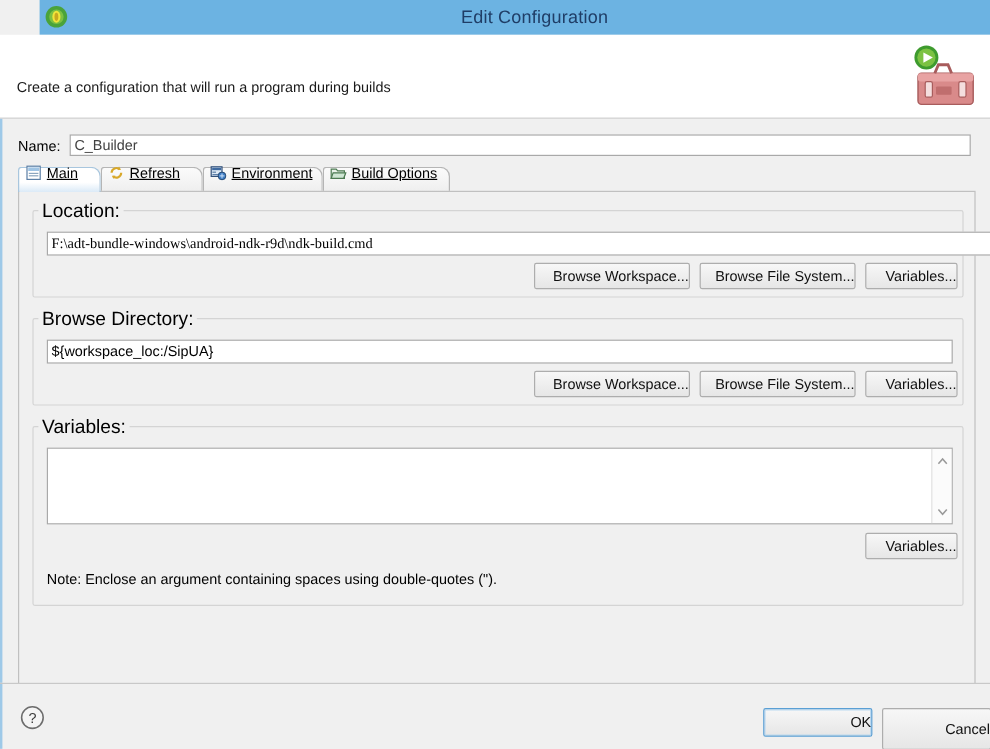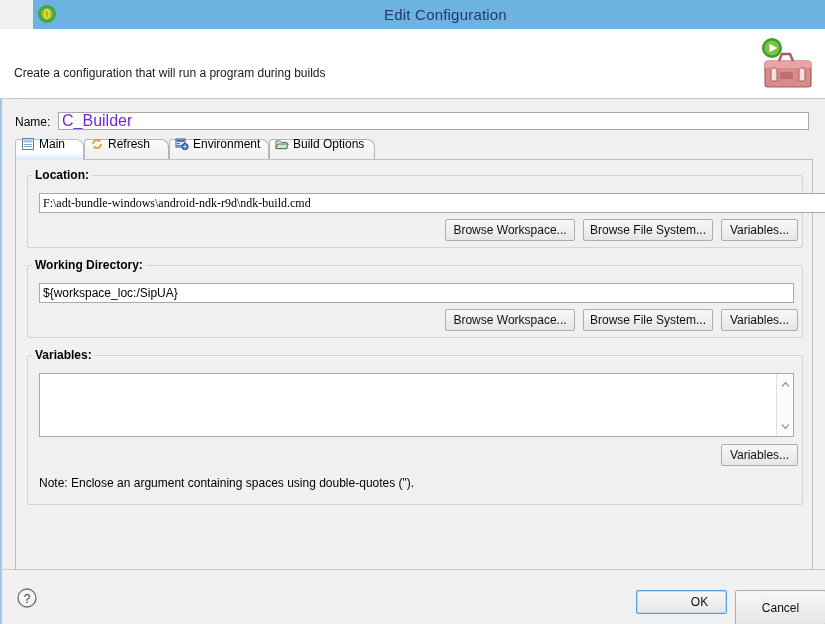--- a/index.html
+++ b/index.html
@@ -100,24 +100,24 @@
     left: 0; top: 3px;
     font-size: 12px;
   }
   .name-input {
     position: absolute;
     left: 43px; top: 0;
     width: 751px; height: 18px;
     background: #ffffff;
     border: 1px solid #a9a9a9;
     font-family: "Liberation Sans", sans-serif;
-    font-size: 16px;
+    font-size: 12px;
     padding: 0 3px;
     box-sizing: border-box;
-    color: #6d28d9;
+    color: #404040;
     outline: none;
   }
 
   
   .tabstrip {
     position: absolute;
     left: 13px; top: 40px;
     width: 798px; height: 21px;
   }
   .tab {
@@ -129,20 +129,21 @@
     padding: 0 7px 12px 5px;
     font-size: 12px;
     box-sizing: border-box;
     border: 1px solid #b5b5b5;
     border-bottom: none;
     border-radius: 3px 8px 0 0;
     background: linear-gradient(to bottom, #fbfbfb, #eeeeee);
     cursor: pointer;
     white-space: nowrap;
     color: #000;
+    text-decoration: underline;
   }
   .tab.selected {
     background: linear-gradient(to bottom, #ffffff 60%, #dbeaf7);
     border-color: #a8c6de;
     z-index: 3;
   }
   .tab .ticon {
     width: 14px; height: 14px;
     margin-right: 4px;
     flex: 0 0 14px;
@@ -166,23 +167,22 @@
     border: 1px solid #d4d4d4;
     border-radius: 2px;
     background: #f0f0f0;
     box-sizing: border-box;
   }
   .group > .glabel {
     position: absolute;
     left: 4px; top: -8px;
     background: #f0f0f0;
     padding: 0 3px;
-    font-size: 12px;
+    font-size: 16px;
     color: #000;
-    font-weight: bold;
   }
   .text-input {
     position: absolute;
     background: #ffffff;
     border: 1px solid #a9a9a9;
     font-family: "Liberation Sans", sans-serif;
     font-size: 12px;
     padding: 0 3px;
     box-sizing: border-box;
     color: #000;
@@ -193,21 +193,21 @@
     height: 22px;
     background: linear-gradient(to bottom, #f7f7f7, #e6e6e6);
     border: 1px solid #adadad;
     border-radius: 2px;
     font-family: "Liberation Sans", sans-serif;
     font-size: 12px;
     color: #101010;
     cursor: pointer;
     padding: 0;
     line-height: 20px;
-    text-align: center;
+    text-align: right;
   }
   .btn:disabled,
   .btn.disabled {
     color: #a0a0a0;
     background: #f0f0f0;
     border-color: #cfcfcf;
     cursor: default;
   }
   .btn.default {
     border: 1px solid #5a9fd4;
@@ -373,21 +373,21 @@
 
     <div class="group" style="top:15px; height:73px;">
       <span class="glabel">Location:</span>
       <input class="text-input" type="text" style="left: 11px; top: 17px; width: 804px; height: 20px; font-family: Liberation Serif, serif;" value="F:\adt-bundle-windows\android-ndk-r9d\ndk-build.cmd">
       <button class="btn" style="left:417px; top:43px; width:130px;">Browse Workspace...</button>
       <button class="btn" style="left:555px; top:43px; width:130px;">Browse File System...</button>
       <button class="btn" style="left:693px; top:43px; width:77px;">Variables...</button>
     </div>
 
     <div class="group" style="top:105px; height:73px;">
-      <span class="glabel">Working Directory:</span>
+      <span class="glabel">Browse Directory:</span>
       <input class="text-input" type="text" style="left: 11px; top: 17px; width: 755px; height: 20px;" value="${workspace_loc:/SipUA}">
       <button class="btn" style="left:417px; top:43px; width:130px;">Browse Workspace...</button>
       <button class="btn" style="left:555px; top:43px; width:130px;">Browse File System...</button>
       <button class="btn" style="left:693px; top:43px; width:77px;">Variables...</button>
     </div>
 
     <div class="group" style="top:195px; height:150px;">
       <span class="glabel">Variables:</span>
 
       <div class="args-wrap" style="left:11px; top:17px; width:755px; height:64px;">

